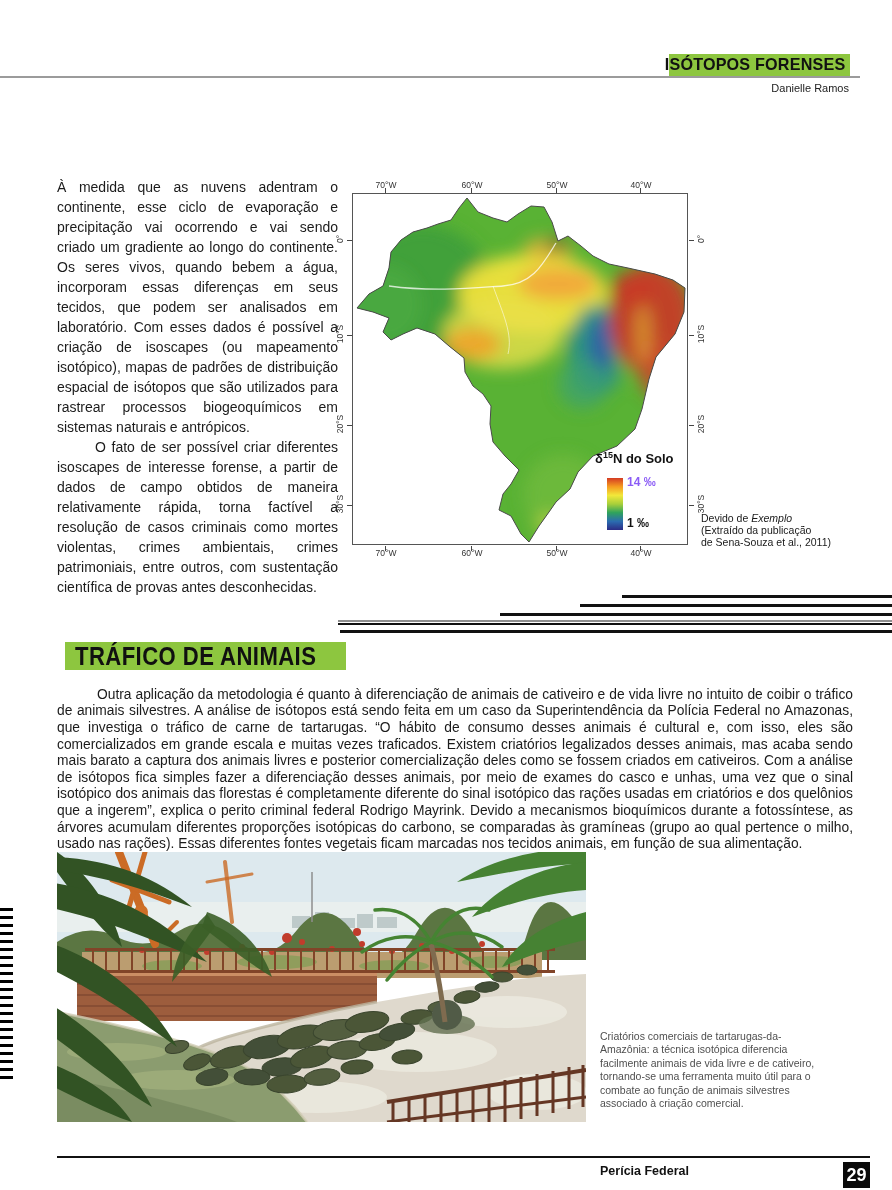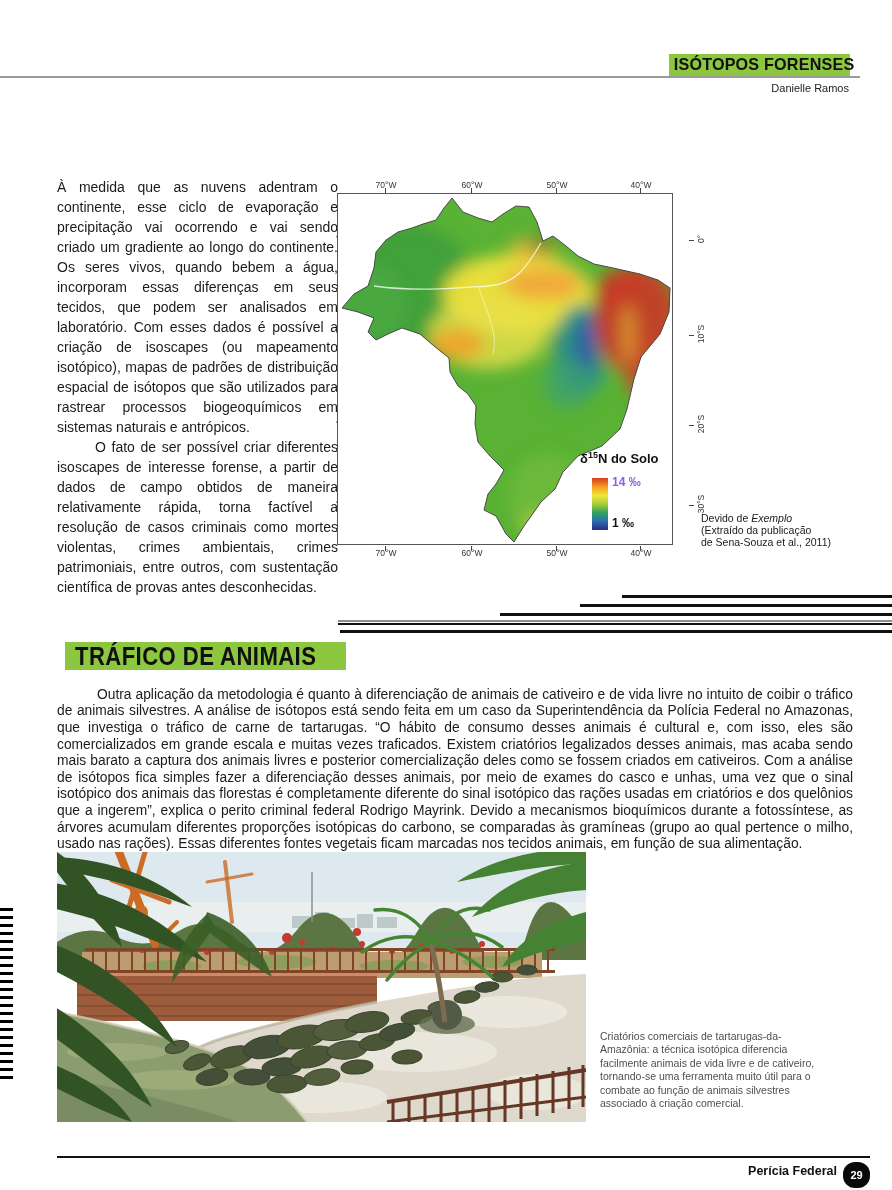--- a/index.html
+++ b/index.html
@@ -9,35 +9,35 @@
     position:relative; width:892px; height:1190px; margin:0 auto;
     background:#fff; overflow:hidden;
     font-family:"Liberation Sans", sans-serif; color:#1b1b1b;
   }
   .abs { position:absolute; }
 
   
   .header-rule { left:0; top:76px; width:860px; height:2px; background:#9b9b9b; }
   .header-badge {
     left:669px; top:54px; width:181px; height:22px; background:var(--accent,#8dc63f);
-    display:flex; align-items:center; justify-content:flex-start;
+    display:flex; align-items:center; justify-content:flex-end;
   }
   .header-badge span {
     font-size:17px; font-weight:bold; color:#111; white-space:nowrap;
     transform:scaleX(.95); letter-spacing:.2px;
   }
   .byline { left:600px; top:82px; width:249px; text-align:right; font-size:11px; color:#222; }
 
   
   .intro { left:57px; top:177px; width:281px; font-size:14px; line-height:20px; text-align:justify; }
   .intro p { margin:0; }
   .intro p + p { text-indent:38px; }
 
   
-  .map-figure { left:337px; top:193px; width:336px; height:352px; border:1px solid #555; background:#fff; }
+  .map-figure { left:352px; top:193px; width:336px; height:352px; border:1px solid #555; background:#fff; }
   .map-figure svg { display:block; }
   .legend-title { left:242px; top:256px; font-size:13px; font-weight:bold; color:#111; white-space:nowrap; }
   .legend-title sup { font-size:9px; }
   .legend-bar {
     left:254px; top:284px; width:16px; height:52px;
     background:linear-gradient(to top,#2c2c86,#2b6cb0,#2fa35c,#a8cf3a,#f2e83a,#f59c20,#d43b23);
   }
   .legend-max { left:274px; top:281px; font-size:12px; font-weight:600; color:#8b5cf6; }
   .legend-min { left:274px; top:322px; font-size:12px; font-weight:600; color:#111; }
 
@@ -72,24 +72,24 @@
   .photo-caption { left:600px; top:1030px; width:216px; font-size:10.5px; line-height:13.4px; color:#4f4f4f; }
 
   
   .ladder {
     left:0; top:908px; width:13px; height:174px;
     background:repeating-linear-gradient(to bottom,#000 0 3px,transparent 3px 8px);
   }
 
   
   .footer-rule { left:57px; top:1156px; width:813px; height:2px; background:#111; }
-  .footer-pub  { left:600px; top:1164px; width:237px; text-align:right; font-size:12.5px; font-weight:bold; color:#111; }
+  .footer-pub  { left:600px; top:1164px; width:237px; text-align:left; font-size:12.5px; font-weight:bold; color:#111; }
   .page-number {
     left:843px; top:1162px; width:27px; height:26px; background:#0a0a0a; color:#fff;
-    display:flex; align-items:center; justify-content:center; font-size:11px; font-weight:bold;border-radius:12px;
+    display:flex; align-items:center; justify-content:center; font-size:18px; font-weight:bold;
   }
 </style>
 </head>
 <body>
 
 <div class="page">
 
   <div class="abs header-rule"></div>
   <div class="abs header-badge">
     <span>ISÓTOPOS FORENSES</span>

